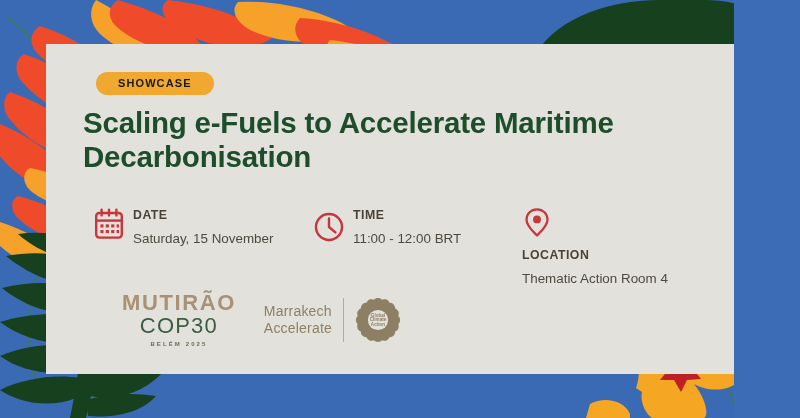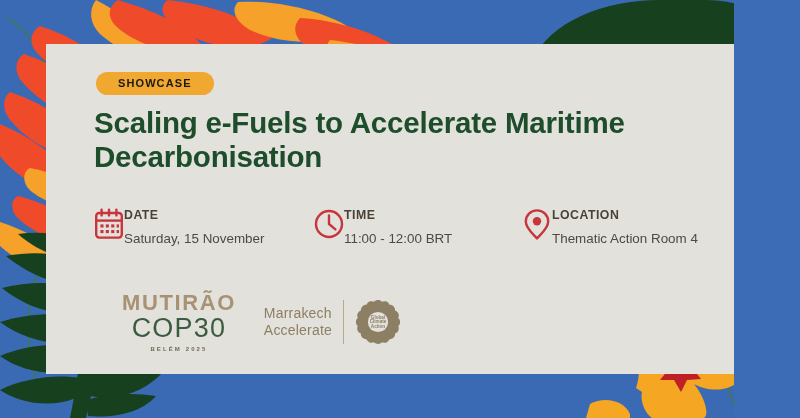--- a/index.html
+++ b/index.html
@@ -24,51 +24,51 @@
 
   .badge{
     position:absolute;left:50px;top:28px;
     background:#f0a830;color:#1a1a16;
     font-size:11px;font-weight:bold;letter-spacing:1.1px;
     padding:6px 22px 6px 22px;border-radius:20px;
     line-height:1;
   }
 
   .title{
-    position:absolute;left:48px;top:62px;width:620px;
+    position:absolute;left:37px;top:62px;width:620px;
     color:#1d4d2b;
     font-size:29.5px;font-weight:bold;line-height:1.16;
     letter-spacing:-0.2px;
   }
 
   .organizer{
     position:absolute;left:50px;top:132px;width:650px;
     color:#23482c;font-size:13.6px;line-height:1.3;
   }
 
   .meta-row{position:absolute;left:48px;top:162px;width:660px;height:56px;}
-  .meta{position:absolute;top:0;display:flex;align-items:flex-start;}
+  .meta{position:absolute;top:0;display:flex;align-items:flex-start;gap:9px;}
   .meta.date{left:0px;}
-  .meta.time{left:220px;}
-  .meta.loc{left:428px;}
+  .meta.time{left:220px;align-items:center;}
+  .meta.loc{left:428px;flex-direction:column;}
   .meta-icon{width:30px;height:34px;flex:0 0 30px;display:block;margin-top:1px;}
   .meta-text{padding-top:2px;}
   .meta-label{
     color:#4a4236;font-size:12.3px;font-weight:bold;letter-spacing:.5px;line-height:1.25;
   }
   .meta-value{color:#4f4a3f;font-size:13.4px;line-height:1.3;margin-top:7px;white-space:nowrap;}
 
   
   .logos{position:absolute;left:76px;top:248px;display:flex;align-items:center;gap:28px;}
   .cop-logo{display:flex;flex-direction:column;align-items:center;line-height:1;}
   .cop-mutirao{
     font-size:22px;font-weight:bold;letter-spacing:1.6px;color:#a89273;
   }
   .cop-30{
-    font-size:27px;font-weight:normal;letter-spacing:1.2px;color:#3c5c3f;margin-top:1px;
+    font-size:22px;font-weight:normal;letter-spacing:1.2px;color:#3c5c3f;margin-top:1px;
   }
   .cop-belem{
     font-size:6px;font-weight:bold;letter-spacing:2.1px;color:#6d6a55;margin-top:4px;
   }
   .mp-block{display:flex;align-items:center;gap:11px;}
   .mp-text{
     color:#8d7f63;font-size:14px;line-height:1.2;letter-spacing:.2px;
   }
   .mp-divider{width:1px;height:44px;background:#b6a98c;}
   .gca-seal{width:46px;height:46px;display:block;}

